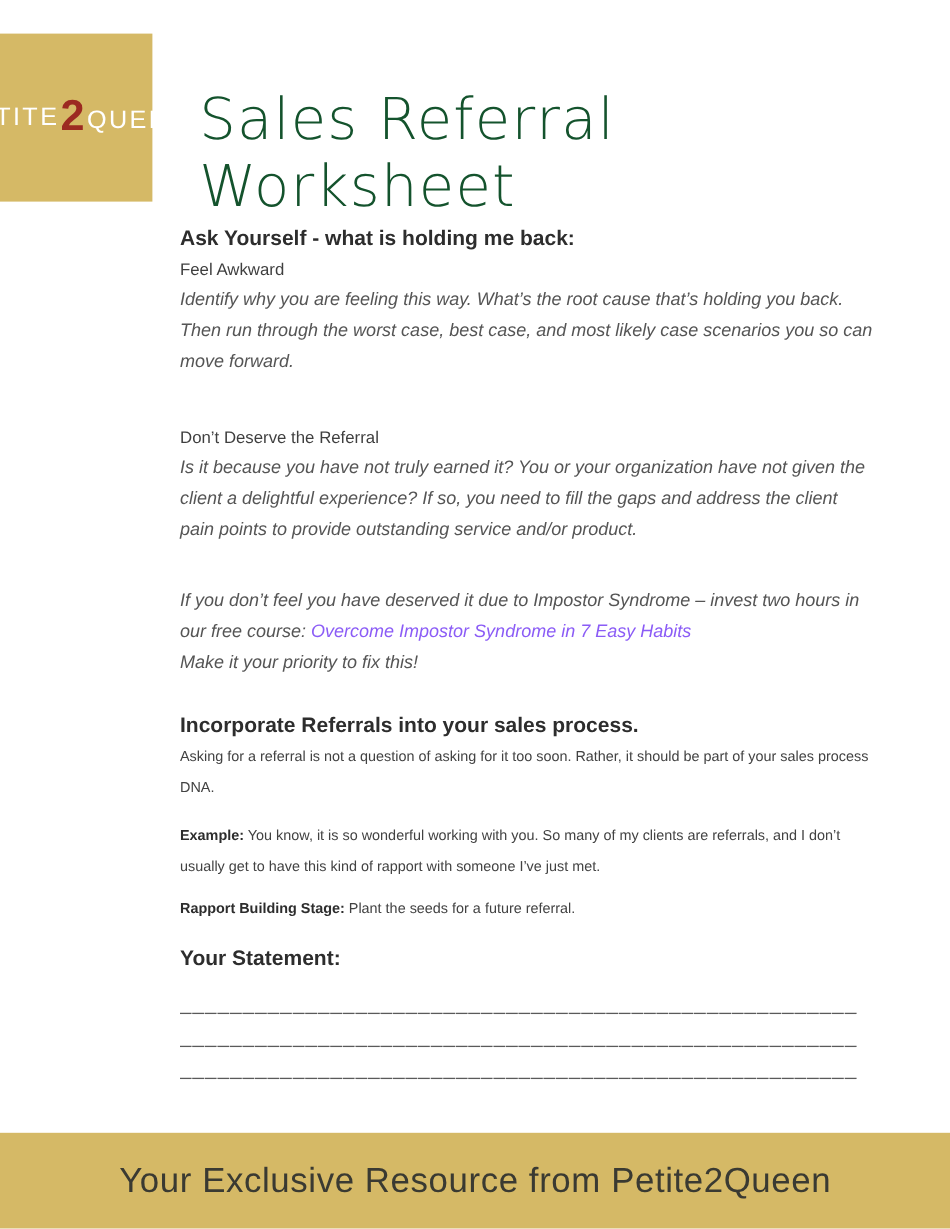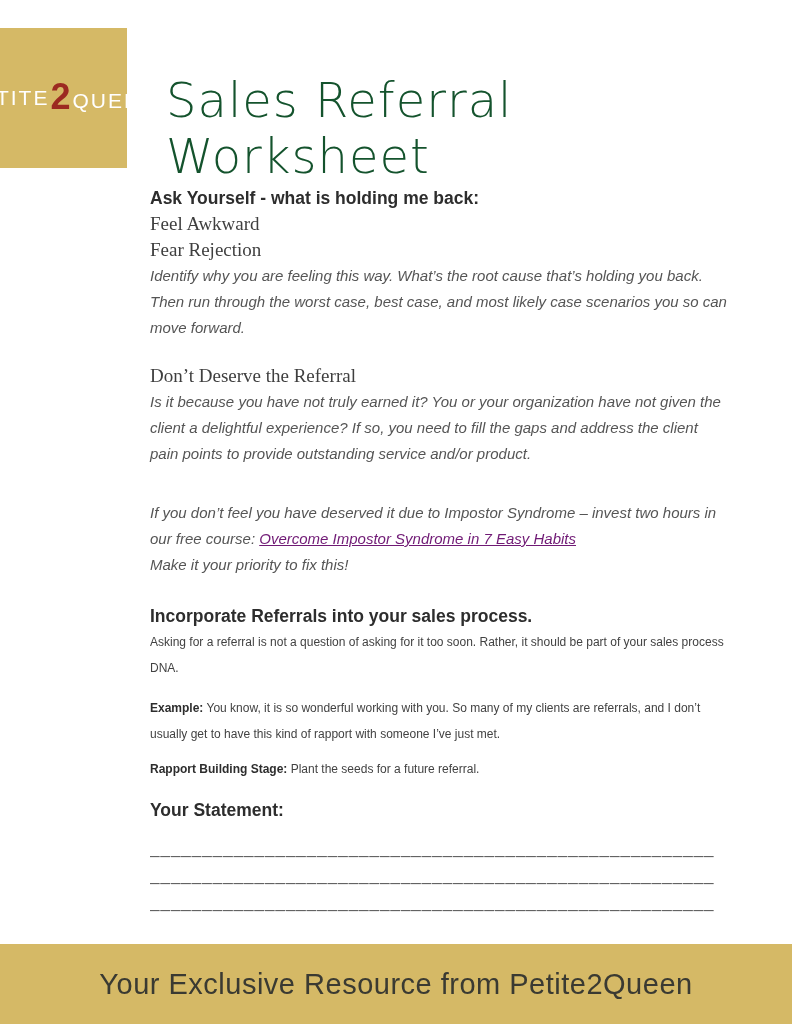--- a/index.html
+++ b/index.html
@@ -60,25 +60,25 @@
   
   .content {
     position: absolute;
     left: 150px; top: 185px;
     width: 578px;
     color: #4a4a4a;
     font-size: 17px;
     line-height: 26px;
   }
   .h-bold   { font-weight: 700; color: #2d2d2d; font-size: 17.5px; }
-  .h-reg    { font-weight: 400; color: #3f3f3f; font-size: 19px; font-family: Liberation Serif, serif; }
+  .h-reg    { font-weight: 400; color: #3f3f3f; font-size: 14px; }
   .note     { font-style: italic; color: #555555; font-size: 15px; }
   .body-txt { color: #424242; font-size: 12px; }
   .inline-label { font-weight: 700; color: #2d2d2d; }
-  .link-underline { text-decoration: underline; color: #701a75; }
+  .link-underline { color: #8b5cf6; }
   .blank-line {
     color: #5a5a5a;
     letter-spacing: 1px;
     line-height: 27px;
     white-space: nowrap;
     overflow: hidden;
   }
 
   
   .footer {
@@ -106,24 +106,23 @@
     <div class="logo-line1"><span>PETITE</span><span class="logo-digit">2</span></div>
     <div class="logo-line2"><span>QUEEN</span><span class="logo-reg">®</span></div>
   </div>
 
   <h1 class="title">Sales Referral Worksheet</h1>
 
   <div class="content">
 
     <div class="h-bold">Ask Yourself - what is holding me back:</div>
     <div class="h-reg">Feel Awkward</div>
-    <div class="h-reg">Fear Rejection</div>
     <div class="note">Identify why you are feeling this way. What’s the root cause that’s holding you back. Then run through the worst case, best case, and most likely case scenarios you so can move forward.</div>
 
-    <div class="h-reg" style="margin-top:22px;">Don’t Deserve the Referral</div>
+    <div class="h-reg" style="margin-top:36px;">Don’t Deserve the Referral</div>
     <div class="note">Is it because you have not truly earned it? You or your organization have not given the client a delightful experience? If so, you need to fill the gaps and address the client pain points to provide outstanding service and/or product.</div>
 
     <div class="note" style="margin-top:33px;"><span>If you don’t feel you have deserved it due to Impostor Syndrome – invest two hours in our free course: </span><span class="link-underline">Overcome Impostor Syndrome in 7 Easy Habits</span></div>
 
     <div class="note">Make it your priority to fix this!</div>
 
     <div class="h-bold" style="margin-top:25px;">Incorporate Referrals into your sales process.</div>
     <div class="body-txt">Asking for a referral is not a question of asking for it too soon. Rather, it should be part of your sales process DNA.</div>
 
     <div class="body-txt" style="margin-top:14px;"><span class="inline-label">Example:</span><span> You know, it is so wonderful working with you. So many of my clients are referrals, and I don’t usually get to have this kind of rapport with someone I’ve just met.</span></div>

